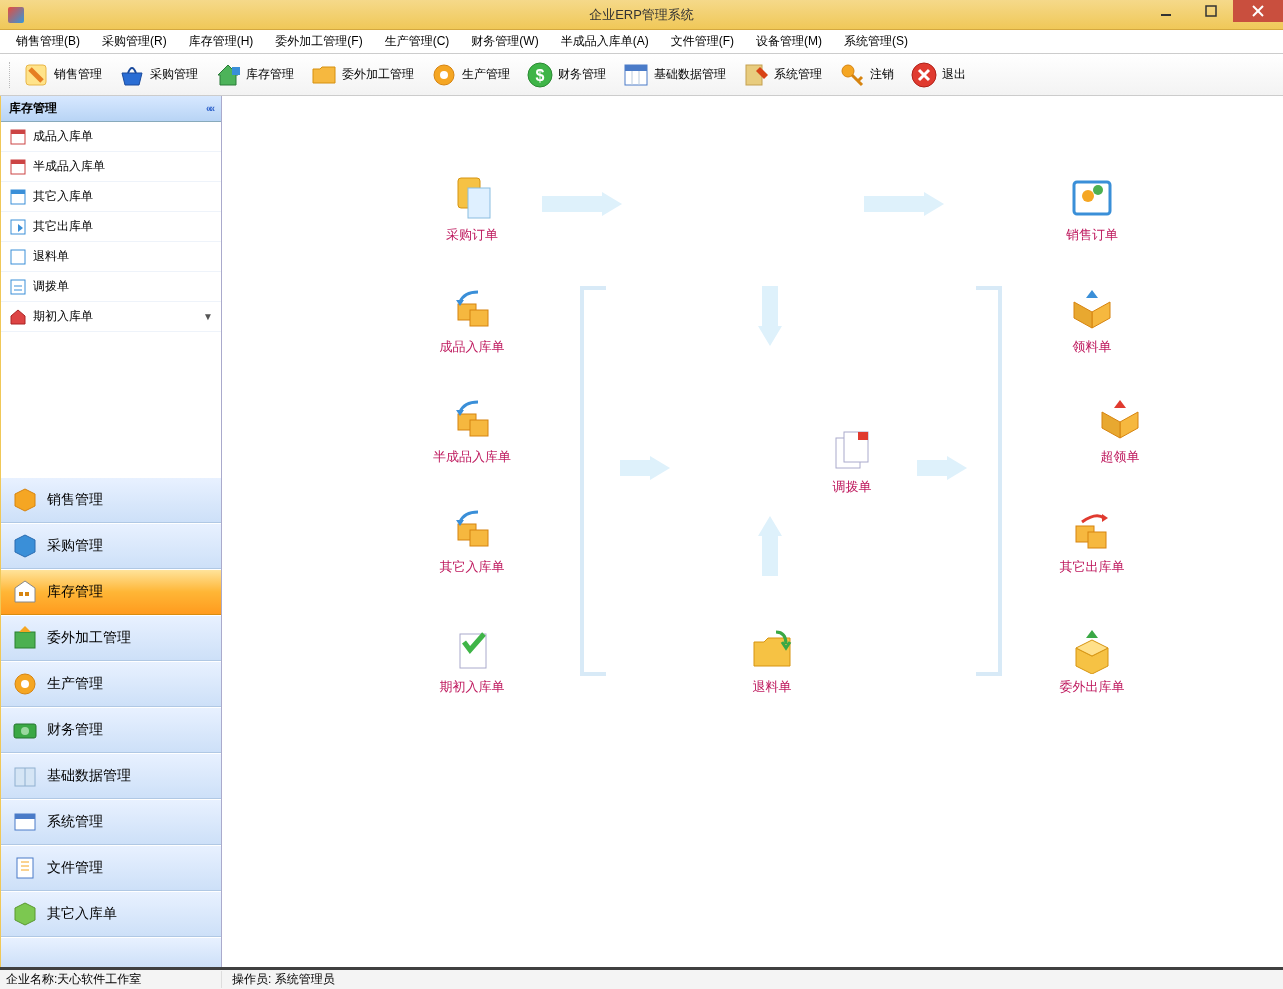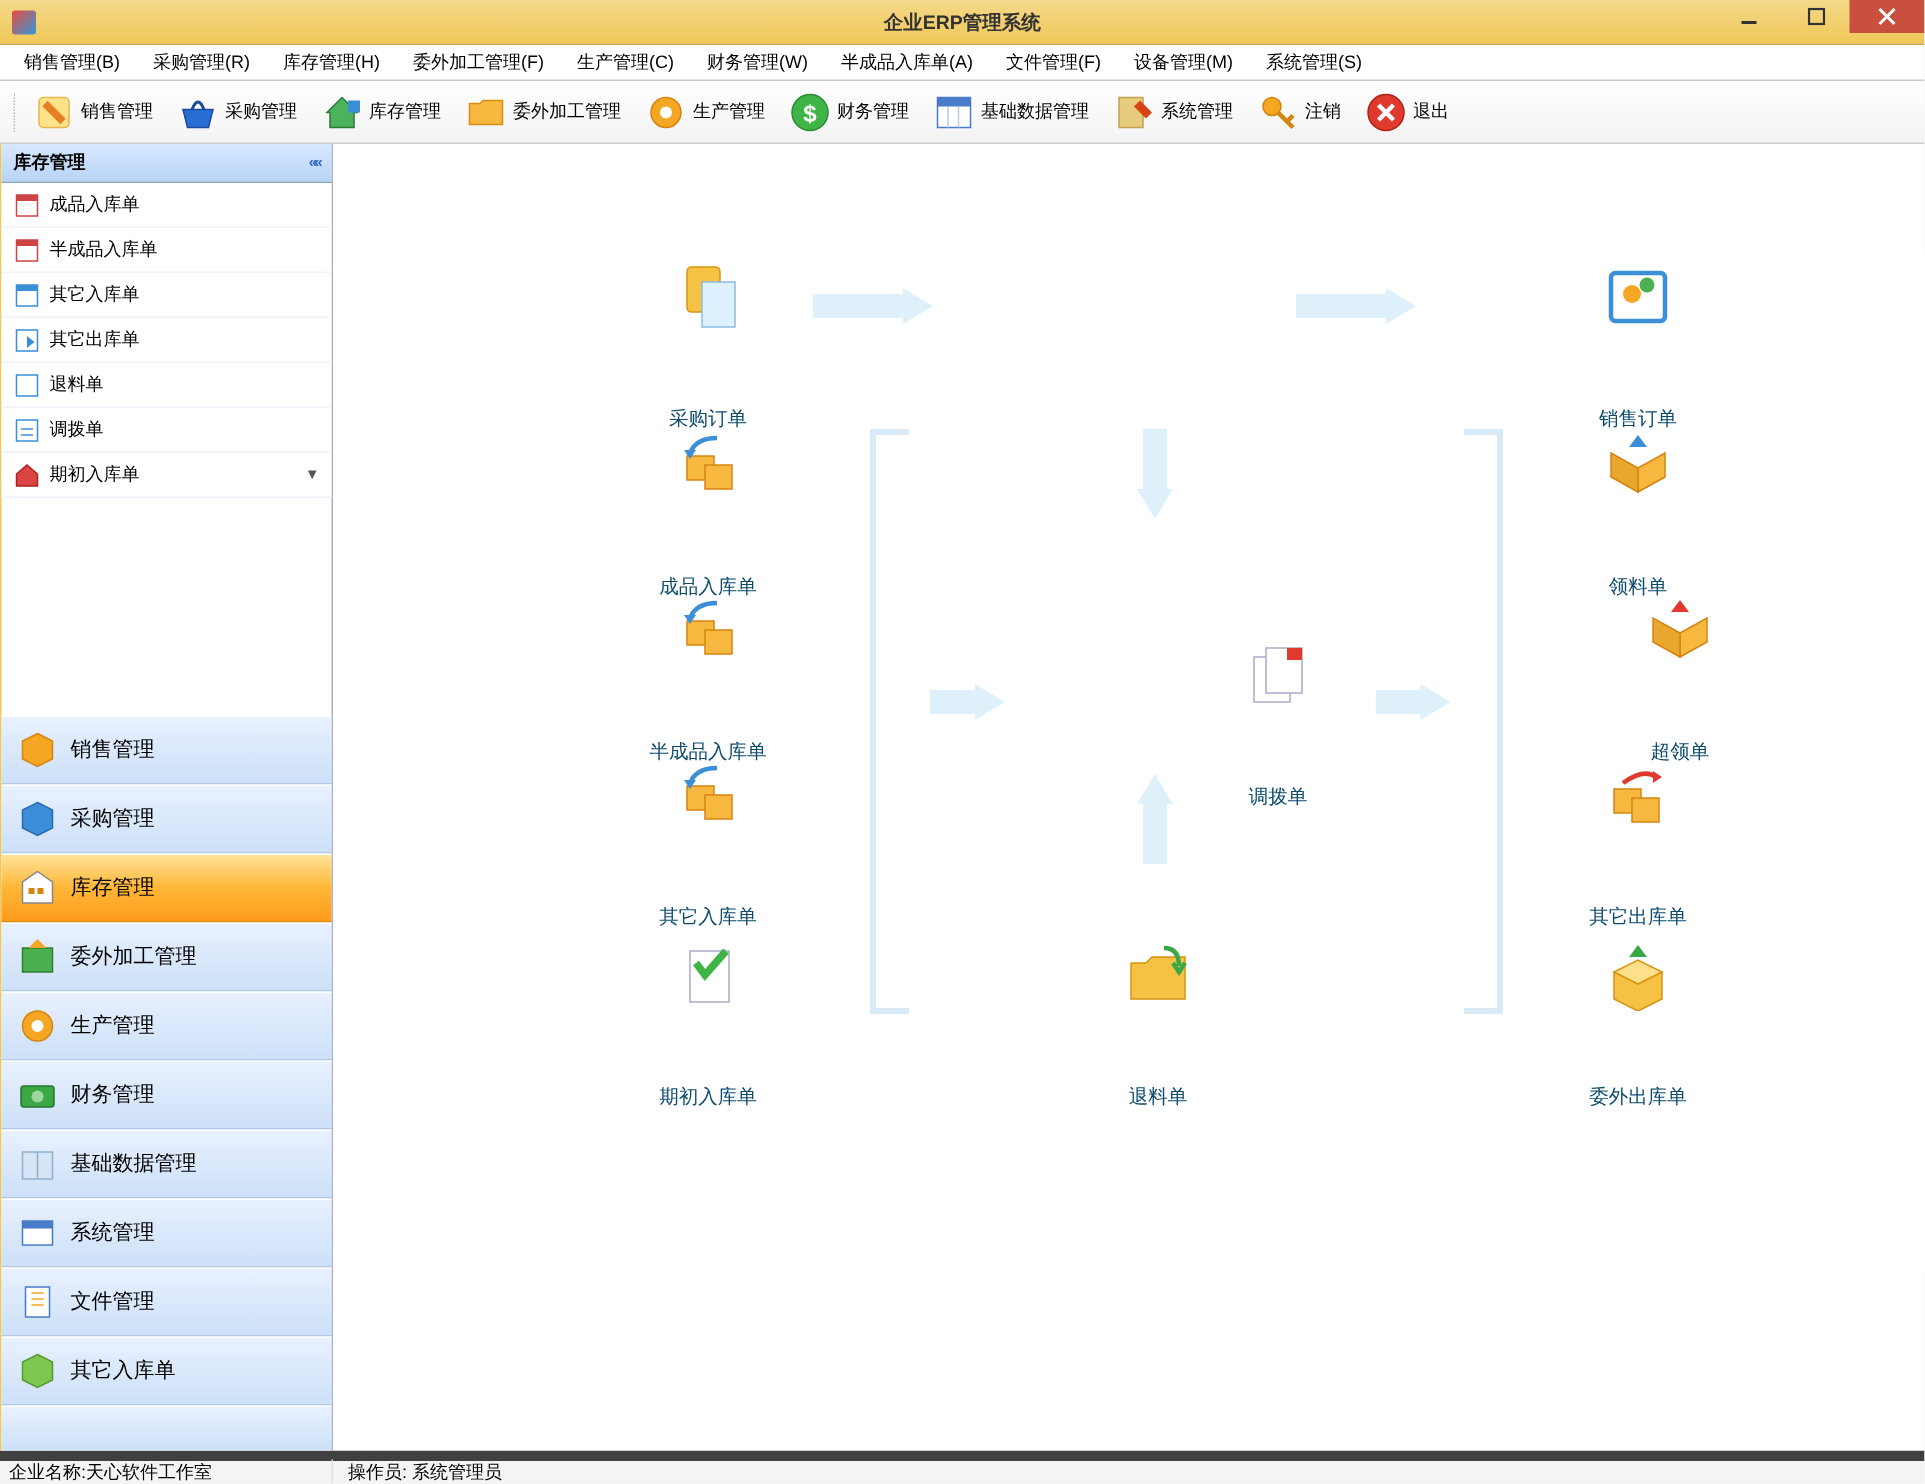--- a/index.html
+++ b/index.html
@@ -1,20 +1,20 @@
 <!DOCTYPE html>
 <html><head>
 <meta charset="utf-8">
 <style>
 * { box-sizing: border-box; margin: 0; padding: 0; }
 body { font-family: "Microsoft YaHei", SimSun, sans-serif; font-size: 12px; background: #f0f0f0; overflow: hidden; }
 
 .titlebar { height: 30px; background: linear-gradient(#f5d98a, #f0c858); display: flex; align-items: center; position: relative; border-bottom: 1px solid #d4a840; }
 .titlebar-icon { width: 16px; height: 16px; margin-left: 8px; background: linear-gradient(135deg,#e74c3c,#3498db); border-radius: 2px; }
-.titlebar-title { position: absolute; left: 50%; transform: translateX(-50%); font-size: 13px; color: #333; font-weight: bold; }
+.titlebar-title { position: absolute; left: 50%; transform: translateX(-50%); font-size: 13px; color: #333; }
 .titlebar-btns { position: absolute; right: 0; top: 0; display: flex; }
 .titlebar-btn { width: 45px; height: 22px; display: flex; align-items: center; justify-content: center; cursor: pointer; }
 .titlebar-btn.close { background: #c94f3e; color: #fff; width: 50px; }
 .titlebar-btn svg { stroke: #333; }
 
 .menubar { height: 24px; background: #fff; display: flex; padding: 0 6px; border-bottom: 1px solid #ccc; gap: 2px; }
 .menubar-item { padding: 3px 10px; cursor: pointer; }
 
 .toolbar { height: 42px; background: linear-gradient(#fff,#f3f3f3); border-bottom: 1px solid #ccc; display: flex; align-items: center; padding: 0 4px; gap: 0; }
 .tool-btn { display: flex; align-items: center; padding: 2px 8px; cursor: pointer; gap: 4px; }
@@ -32,28 +32,28 @@
 
 .sidebar-accordion { margin-top: auto; display:flex; flex-direction:column;}
 .acc-item { height: 46px; display: flex; align-items: center; gap: 8px; padding: 0 10px; background: linear-gradient(#e8f1ff,#cde0f8); border-top: 1px solid #fff; border-bottom: 1px solid #b0c8e4; cursor: pointer; font-size:14px;}
 .acc-item.active { background: linear-gradient(#ffe39a,#ffb636,#ff9b1e); border-bottom-color:#d98c10;}
 .acc-item .acc-icon { width: 28px; height: 28px; }
 .sidebar-bottom-strip { height: 30px; background: linear-gradient(#e8f1ff,#cde0f8); border-top:1px solid #fff;}
 
 .workspace { flex: 1; background: #fff; position: relative; }
 .flow-item { position: absolute; display: flex; flex-direction: column; align-items: center; cursor: pointer; width: 100px; }
 .flow-item .big-icon { width: 48px; height: 48px; margin-bottom: 4px; }
-.flow-item .lbl { font-size: 13px; color: #0c4a6e; white-space: nowrap; margin-top: 44px; }
+.flow-item .lbl { font-size: 13px; color: #be185d; white-space: nowrap; }
 .arrow-right { position: absolute; width: 80px; height: 24px; }
 .arrow-down { position: absolute; width: 24px; height: 60px; }
 .bracket-left, .bracket-right { position: absolute; width: 26px; border: 4px solid #d8eaf7; }
 .bracket-left { border-right: none; }
 .bracket-right { border-left: none; }
 
-.statusbar { height: 22px; background: #f4f4f4; border-top: 7px solid #404040; display: flex; align-items: center; font-size: 12px; }
+.statusbar { height: 22px; background: #f4f4f4; border-top: 3px solid #404040; display: flex; align-items: center; font-size: 12px; }
 .statusbar .cell-l { width: 222px; padding-left: 6px; border-right: 1px solid #ddd; }
 .statusbar .cell-r { padding-left: 10px; }
 
 
 svg { display: block; }
 </style>
 </head>
 <body>
 
 <div class="titlebar">

